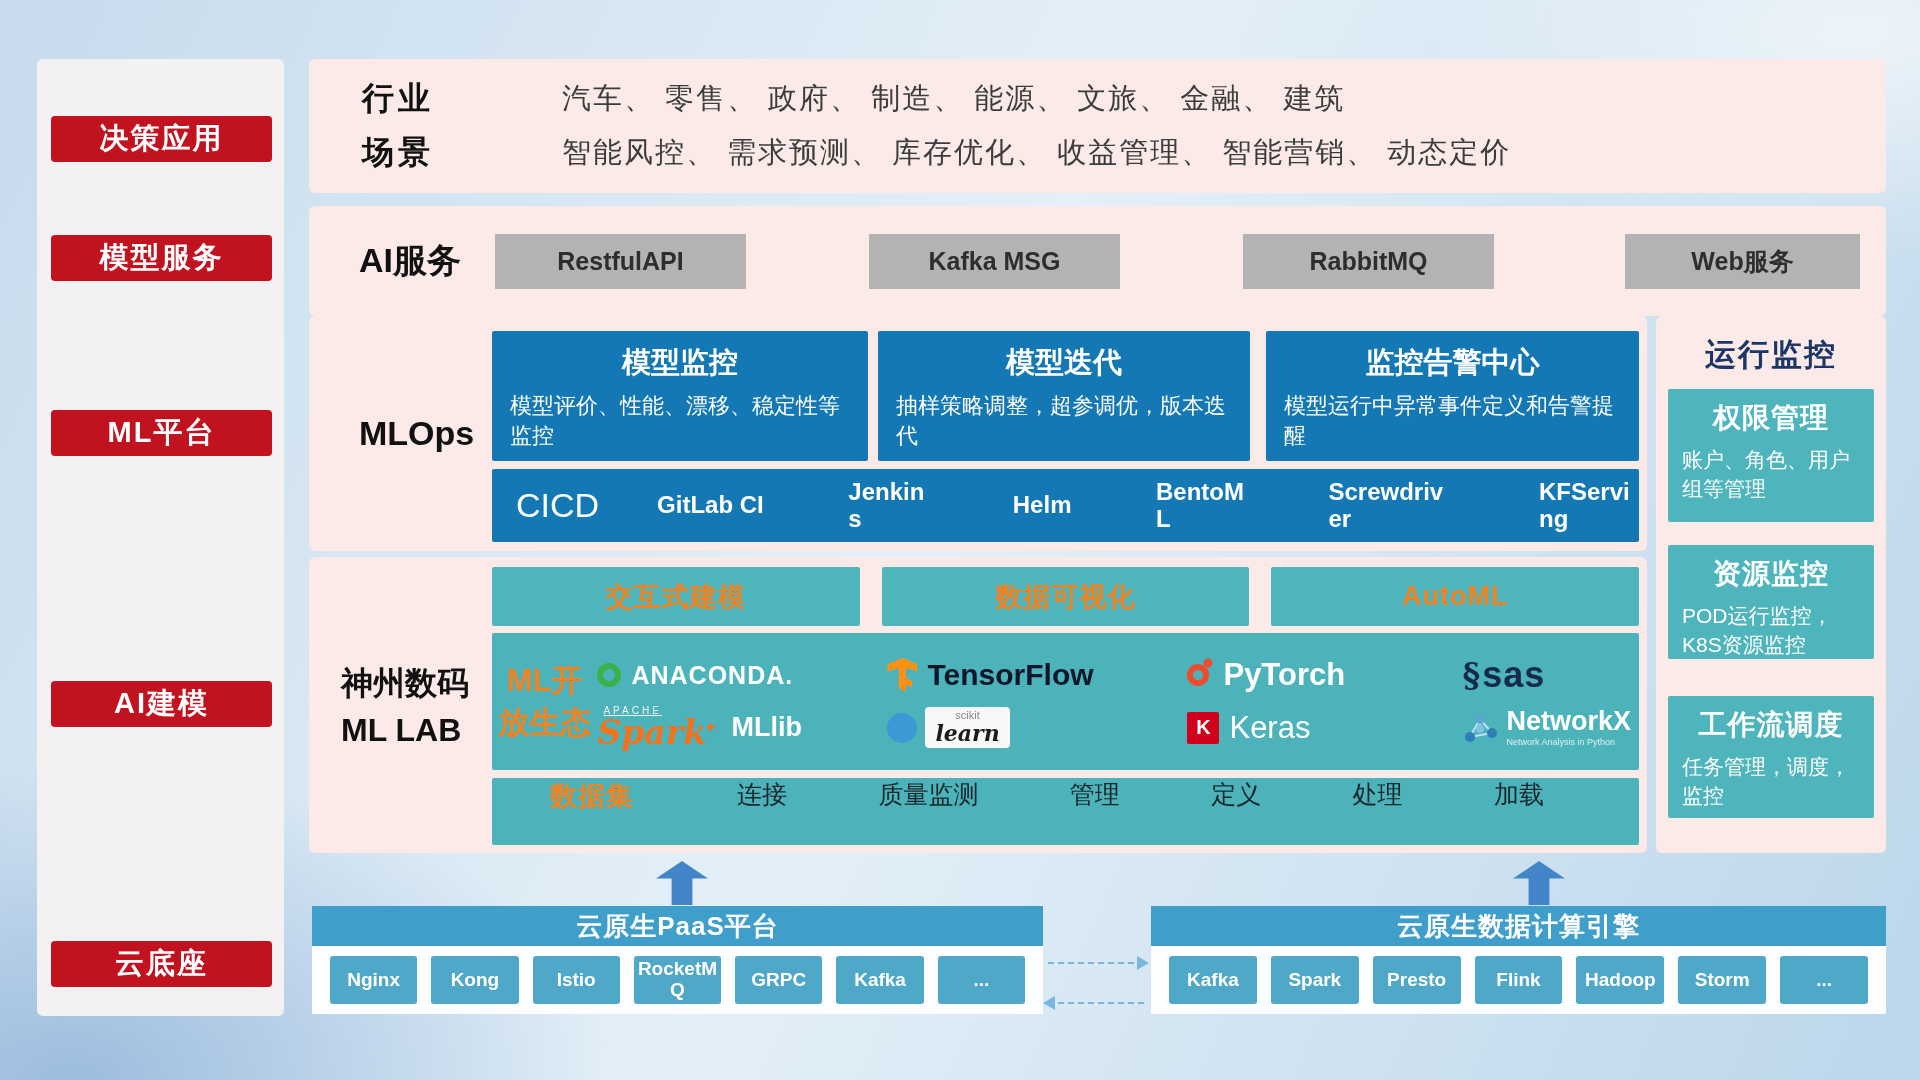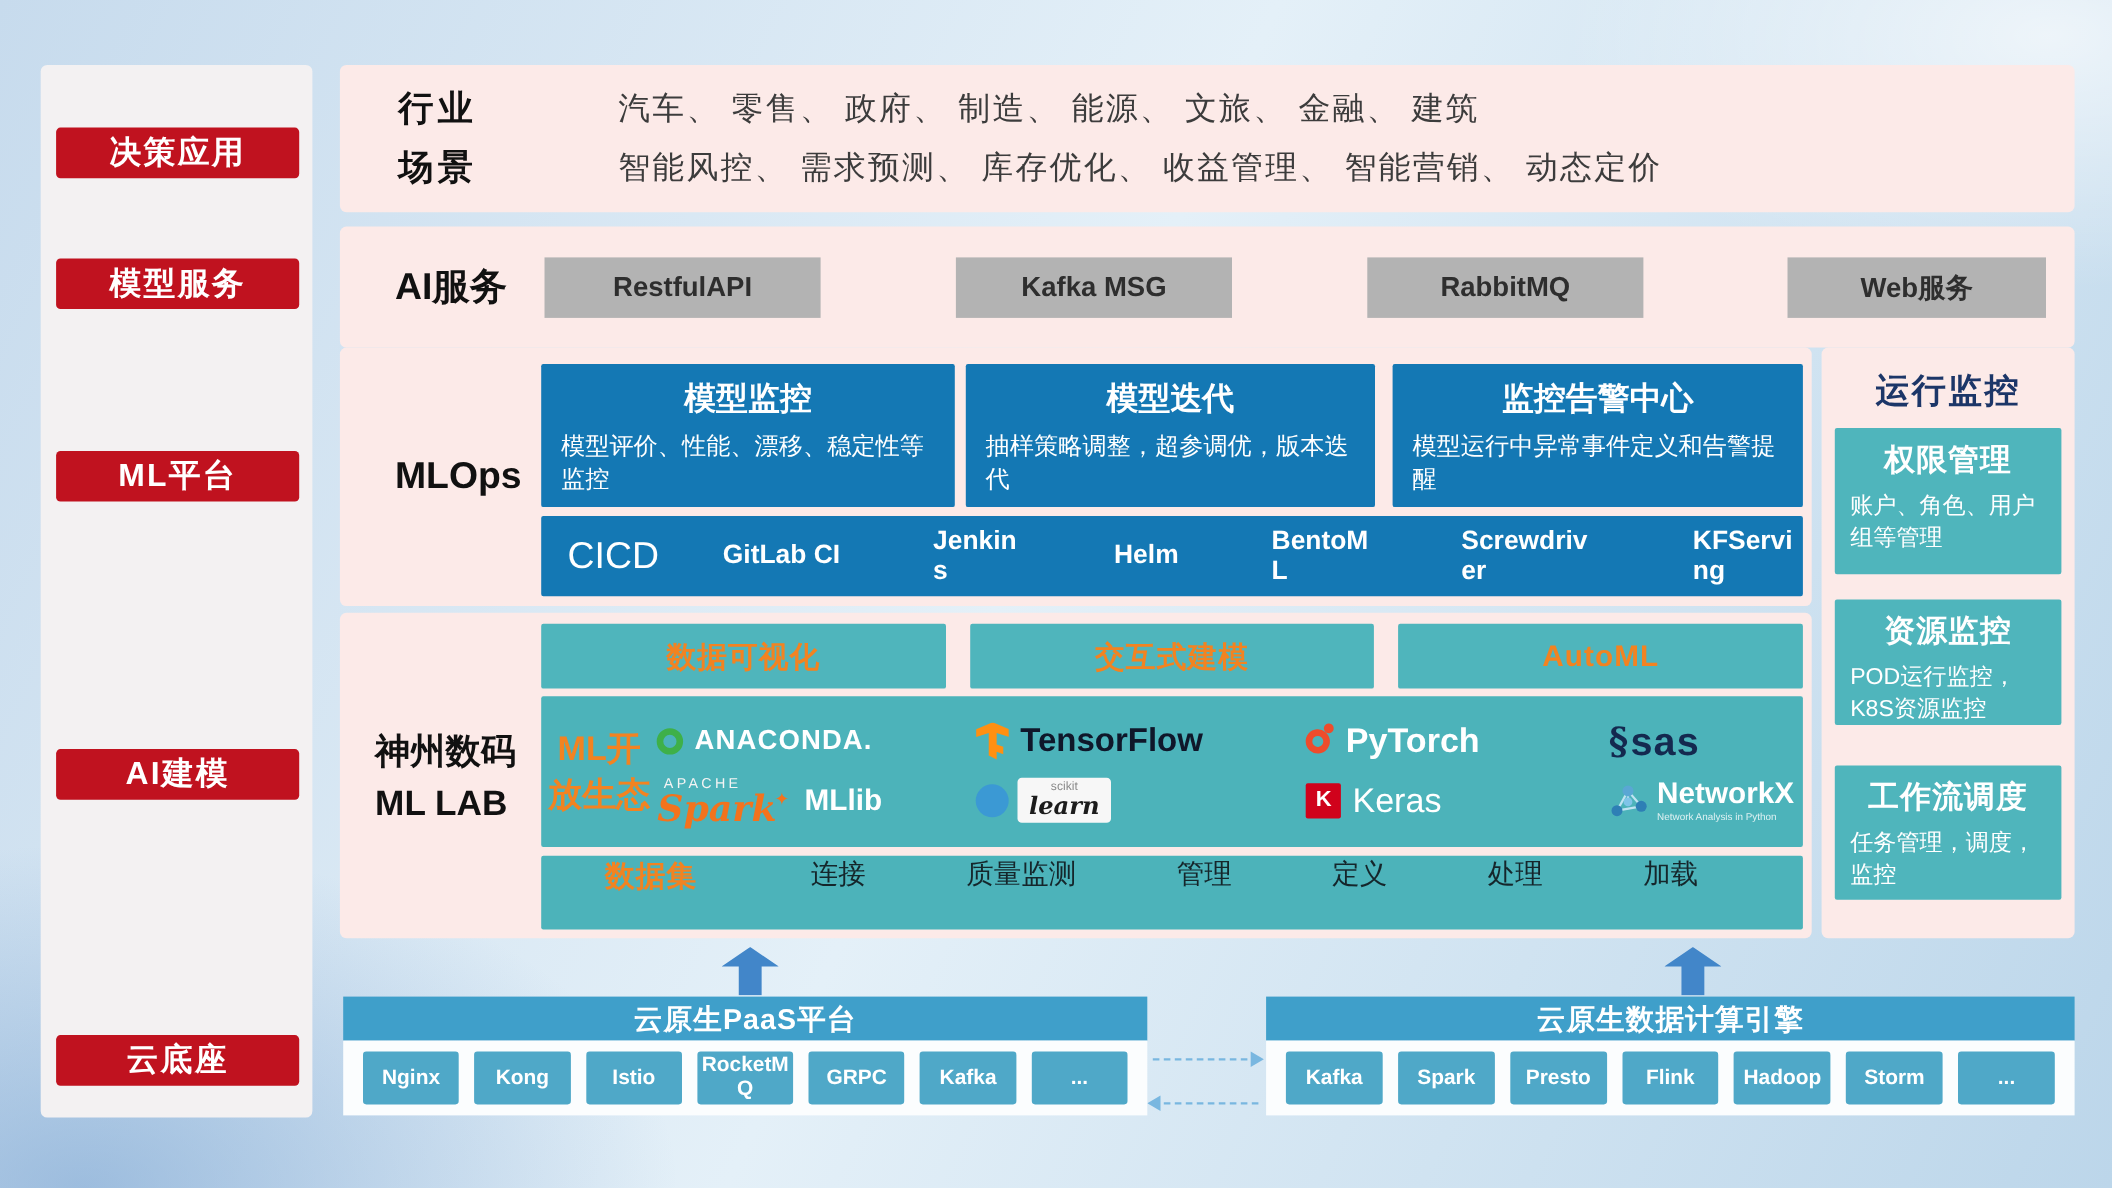--- a/index.html
+++ b/index.html
@@ -62,21 +62,21 @@
   .ana-text { color:#fff; font-weight:bold; font-size:25px; letter-spacing:1px; }
   .tf-icon { width:30px; height:34px; background:#ff9012; margin-right:10px;
              clip-path:polygon(50% 0,100% 19%,100% 40%,62% 29%,62% 60%,82% 66%,82% 86%,62% 79%,62% 100%,38% 89%,38% 29%,0 40%,0 19%); }
   .tf-text { color:#0f172a; font-weight:bold; font-size:30px; }
   .pt-icon { width:22px; height:22px; border:6px solid #ee4c2c; border-radius:50%; position:relative; margin-right:14px; transform:rotate(40deg); }
   .pt-icon::after { content:""; position:absolute; width:9px; height:9px; border-radius:50%; background:#ee4c2c; top:-15px; left:50%; transform:translateX(-50%); }
   .pt-text { color:#fff; font-size:31px; font-weight:600; }
   .sas-icon { color:#14294f; font-size:34px; font-weight:bold; margin-right:2px; font-family:"DejaVu Serif",serif; }
   .sas-text { color:#14294f; font-size:36px; font-weight:bold; letter-spacing:1px; }
   .spark-mark { display:flex; flex-direction:column; line-height:1; }
-  .apache { color:#f4f4f4; font-size:13px; letter-spacing:3px; margin-left:6px; }
+  .apache { color:#f4f4f4; font-size:10px; letter-spacing:3px; margin-left:6px;text-decoration:underline; }
   .spark-text { color:#f3731d; font-size:33px; font-style:italic; font-weight:bold; font-family:"DejaVu Serif",serif; }
   .spark-star { color:#f3731d; font-size:16px; margin-left:-2px; align-self:flex-start; margin-top:12px; }
   .mllib-text { color:#fff; font-size:27px; font-weight:bold; margin-left:14px; }
   .skl-circle { width:30px; height:30px; border-radius:50%; background:#3b99d4; margin-right:8px; }
   .skl-tag { background:#f7f7f7; border-radius:4px; padding:2px 10px; display:flex; flex-direction:column; align-items:center; line-height:1.1; }
   .scikit { font-size:11px; color:#8a8a8a; }
   .learn { font-size:22px; font-style:italic; font-weight:bold; color:#1c1c1c; font-family:"DejaVu Serif",serif; }
   .keras-box { width:32px; height:32px; background:#d0021b; color:#fff; display:flex; align-items:center; justify-content:center;
                font-weight:bold; font-size:20px; margin-right:10px; border-radius:2px; }
   .keras-text { color:#fff; font-size:31px; font-weight:500; }
@@ -165,22 +165,22 @@
       </div>
     </div>
   </div>
 
   <div class="panel panel4">
     <div class="mllab-label">
       <span>神州数码</span>
       <span>ML LAB</span>
     </div>
     <div class="top-tools">
+      <div class="tool-box">交互式建模</div>
       <div class="tool-box">数据可视化</div>
-      <div class="tool-box">交互式建模</div>
       <div class="tool-box">AutoML</div>
     </div>
 
     <div class="eco">
       <div class="eco-label">ML开放生态</div>
       <div class="eco-grid">
         <div class="eco-row">
           <div class="logo w1">
             <span class="ring"></span>
             <span class="ana-text">ANACONDA.</span>

